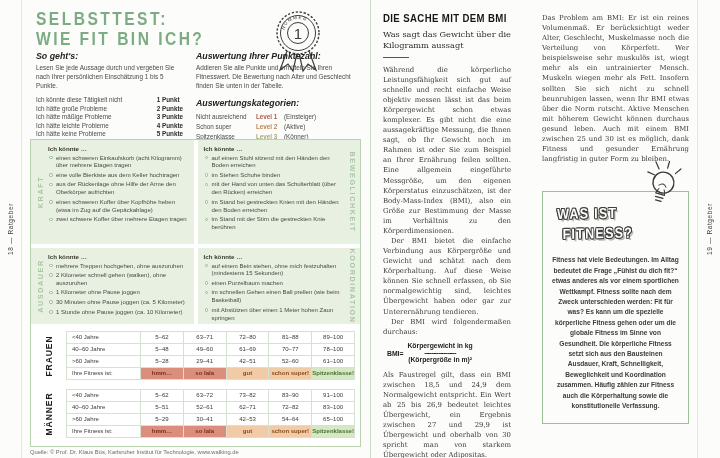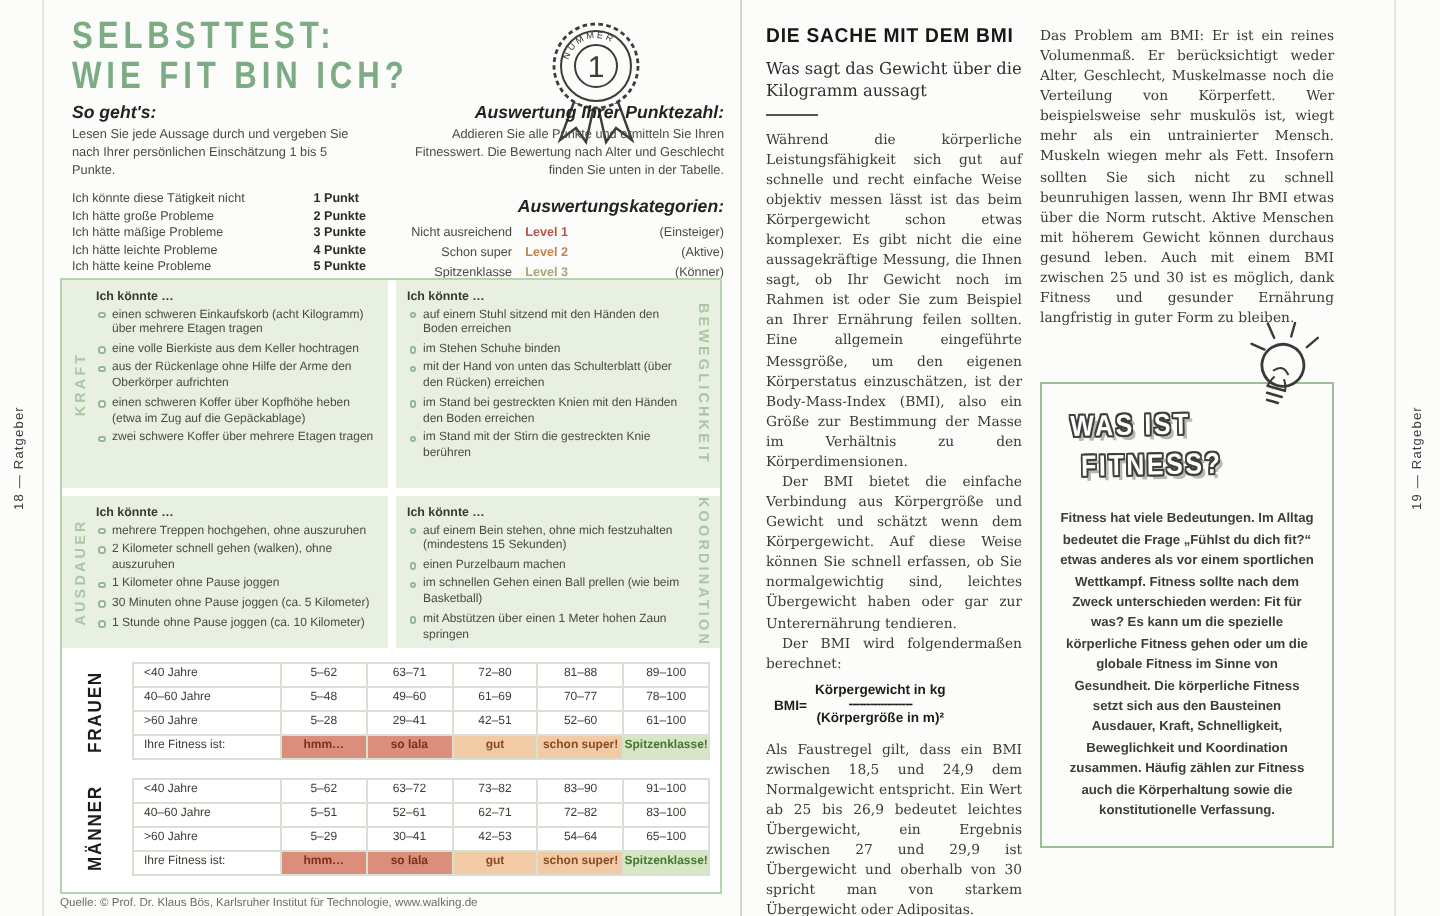--- a/index.html
+++ b/index.html
@@ -16,21 +16,21 @@
   .page-num { font-size:6.5px; letter-spacing:.6px; color:#3c3c3a; }
 
   
   .big-title { position:absolute; left:36px; top:9px; color:#7dac84; font-weight:800;
                font-size:19px; line-height:20px; letter-spacing:3px;
                transform:scaleX(.82); transform-origin:left top; white-space:nowrap; }
   .badge { position:absolute; left:272px; top:7px; width:52px; height:68px; }
 
   .intro-row { position:absolute; left:36px; top:51px; width:326px; display:flex; gap:13px; }
   .intro-col1 { width:147px; }
-  .intro-col2 { flex:1;text-align:right; }
+  .intro-col2 { flex:1; }
   .h-small { font-size:8.8px; font-weight:800; color:#232321; margin-bottom:3px;font-style:italic; }
   .p-small { font-size:6.4px; line-height:1.38; color:#4a4a46; }
   .scale-list { margin-top:6px; display:grid; grid-template-columns:1fr auto; column-gap:8px; row-gap:1.5px; }
   .scale-label { font-size:6.3px; color:#4a4a46; }
   .scale-value { font-size:6.3px; font-weight:800; color:#2c2c2a; text-align:left; }
   .cats { margin-top:4px; }
   .cat-row { display:grid; grid-template-columns:60px 28px auto; font-size:6.3px;
              line-height:1.55; color:#4a4a46; }
   .cat-level { font-weight:700; }
   .lvl1 { color:#b4574b; } .lvl2 { color:#c28350; } .lvl3 { color:#a3a872; }
@@ -60,21 +60,21 @@
           border-right:1px solid #d6e1d1; border-bottom:1px solid #d6e1d1; background:#fff; }
   .cell.age { text-align:left; padding-left:5px; }
   .cell.res { font-weight:800; }
   .res-1,.res-2 { background:#da8e7b; color:#7e2c1b; }
   .res-3,.res-4 { background:#f1cba6; color:#8a4a1f; }
   .res-5 { background:#d6e7c5; color:#49742f; }
   .source { position:absolute; left:30px; top:449px; font-size:5.8px; color:#6d6d68; }
 
   
   .art-col1 { position:absolute; left:383px; top:13px; width:128px; }
-  .art-col2 { position:absolute; left:520px; top:13px; width:147px; }
+  .art-col2 { position:absolute; left:542px; top:13px; width:147px; }
   .art-title { font-size:10px; font-weight:800; letter-spacing:.4px; color:#171715;
                transform:scaleX(.96); transform-origin:left top; white-space:nowrap;
                margin-bottom:5px; }
   .art-sub { font-family:"DejaVu Serif", serif; font-size:8.2px; line-height:1.32;
              color:#2e2e2c; }
   .art-rule { width:26px; height:1px; background:#55554f; margin:6px 0 7px; }
   .serif-p { font-family:"DejaVu Serif", serif; font-size:6.9px; line-height:1.46;
              text-align:justify; color:#3a3a36; }
   .indent { text-indent:8px; }
   .formula { display:flex; align-items:center; gap:4px; margin:5px 0 5px 4px;
@@ -299,22 +299,22 @@
     </div>
   </div>
 
   <div class="source">Quelle: © Prof. Dr. Klaus Bös, Karlsruher Institut für Technologie, www.walking.de</div>
 
   <div class="art-col1">
     <div class="art-title">DIE SACHE MIT DEM BMI</div>
     <div class="art-sub">Was sagt das Gewicht über die Kilogramm aussagt</div>
     <div class="art-rule"></div>
     <p class="serif-p">Während die körperliche Leistungsfähigkeit sich gut auf schnelle und recht einfache Weise objektiv messen lässt ist das beim Körpergewicht schon etwas komplexer. Es gibt nicht die eine aussagekräftige Messung, die Ihnen sagt, ob Ihr Gewicht noch im Rahmen ist oder Sie zum Beispiel an Ihrer Ernährung feilen sollten. Eine allgemein eingeführte Messgröße, um den eigenen Körperstatus einzuschätzen, ist der Body-Mass-Index (BMI), also ein Größe zur Bestimmung der Masse im Verhältnis zu den Körperdimensionen.</p>
-    <p class="serif-p indent">Der BMI bietet die einfache Verbindung aus Körpergröße und Gewicht und schätzt wenn dem Körpergewicht. Auf diese Weise können Sie schnell erfassen, ob Sie normalgewichtig sind, leichtes Übergewicht haben oder gar zur Unterernährung tendieren.</p>
-    <p class="serif-p indent">Der BMI wird folgendermaßen berechnet:</p>
+    <p class="serif-p indent">Der BMI bietet die einfache Verbindung aus Körpergröße und Gewicht und schätzt nach dem Körperhaltung. Auf diese Weise können Sie schnell erfassen, ob Sie normalgewichtig sind, leichtes Übergewicht haben oder gar zur Unterernährung tendieren.</p>
+    <p class="serif-p indent">Der BMI wird folgendermaßen durchaus:</p>
     <div class="formula">
       <span>BMI=</span>
       <span class="stack">
         <span style="display:block">Körpergewicht in kg</span>
         <span style="display:block" class="dashline">------------------</span>
         <span style="display:block">(Körpergröße in m)²</span>
       </span>
     </div>
     <p class="serif-p">Als Faustregel gilt, dass ein BMI zwischen 18,5 und 24,9 dem Normalgewicht entspricht. Ein Wert ab 25 bis 26,9 bedeutet leichtes Übergewicht, ein Ergebnis zwischen 27 und 29,9 ist Übergewicht und oberhalb von 30 spricht man von starkem Übergewicht oder Adipositas.</p>
   </div>

